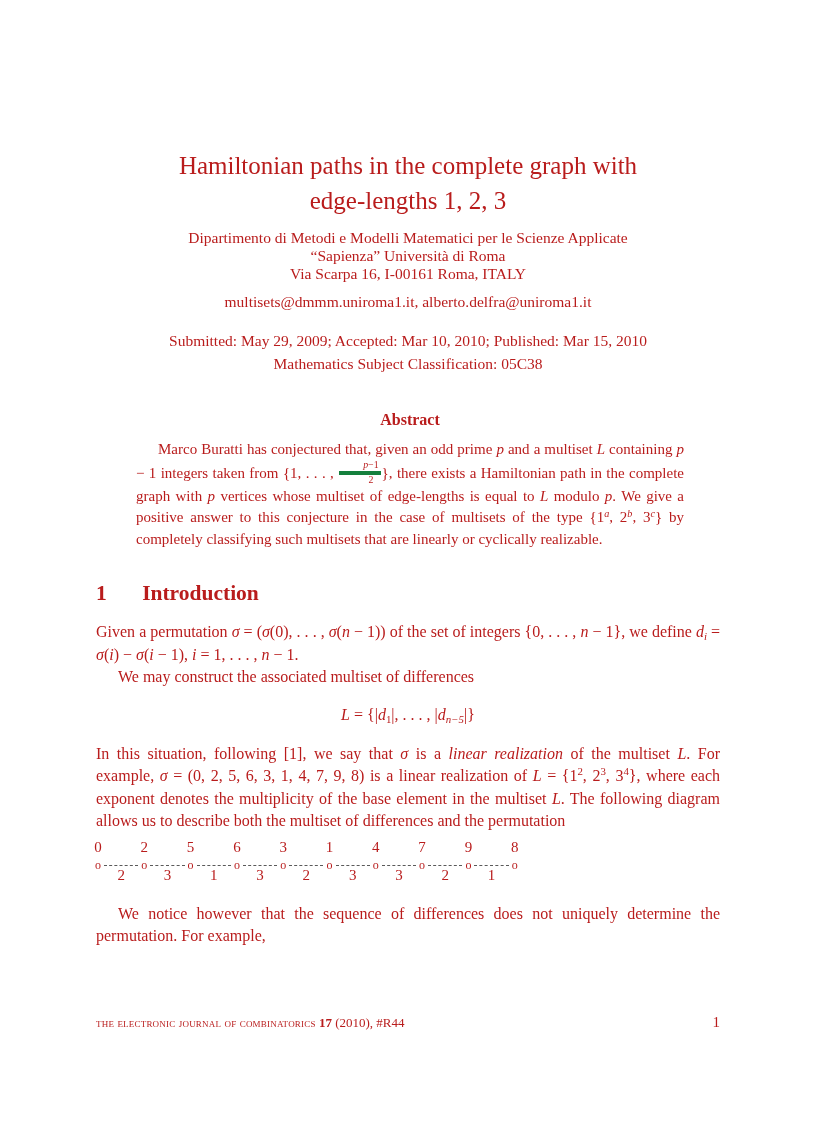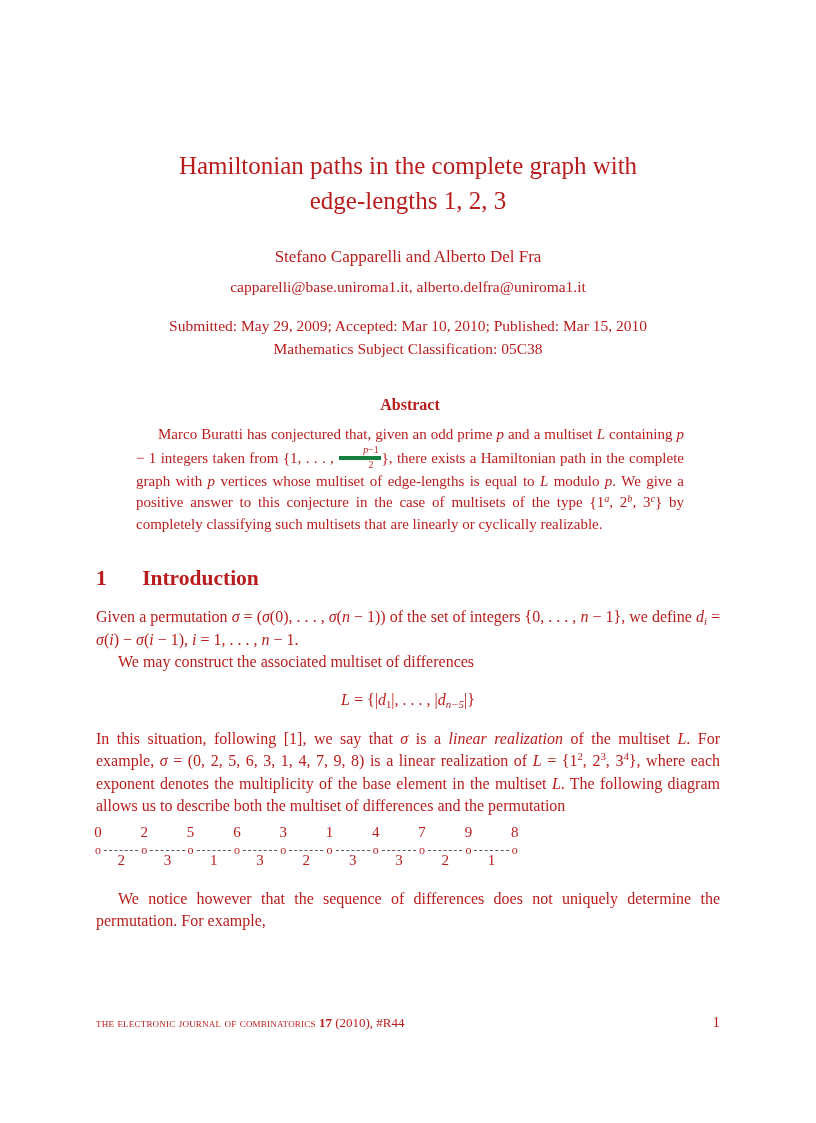--- a/index.html
+++ b/index.html
@@ -57,24 +57,28 @@
 </head>
 <body>
 
 <div class="sheet">
 
   <h1 class="title">
     <span class="tline">Hamiltonian paths in the complete graph with</span>
     <span class="tline">edge-lengths 1, 2, 3</span>
   </h1>
 
-  <div class="authors">Stefano Capparelli and Alberto Del Fra</div>
 
+  <div class="affil">
+    <div>Dipartimento di Metodi e Modelli Matematici per le Scienze Applicate</div>
+    <div>“Sapienza” Università di Roma</div>
+    <div>Via Scarpa 16, I-00161 Roma, ITALY</div>
+  </div>
 
-  <div class="emails">capparelli@base.uniroma1.it, alberto.delfra@uniroma1.it</div>
+  <div class="emails">multisets@dmmm.uniroma1.it, alberto.delfra@uniroma1.it</div>
 
   <div class="dates">Submitted: May 29, 2009; Accepted: Mar 10, 2010; Published: Mar 15, 2010</div>
   <div class="msc">Mathematics Subject Classification: 05C38</div>
 
   <section class="abstract">
     <div class="abstract-heading">Abstract</div>
     <p class="abstract-body"><span>Marco Buratti has conjectured that, given an odd prime </span><span class="r-i">p</span><span> and a multiset </span><span class="r-i">L</span><span> containing </span><span class="r-i">p</span><span> − 1 integers taken from {1, . . . , </span><span class="frac"><span class="fnum"><span class="r-i">p</span><span>−1</span></span><span class="fden"><span>2</span></span></span><span>}, there exists a Hamiltonian path in the complete graph with </span><span class="r-i">p</span><span> vertices whose multiset of edge-lengths is equal to </span><span class="r-i">L</span><span> modulo </span><span class="r-i">p</span><span>. We give a positive answer to this conjecture in the case of multisets of the type {1</span><span class="r-isup">a</span><span>, 2</span><span class="r-isup">b</span><span>, 3</span><span class="r-isup">c</span><span>} by completely classifying such multisets that are linearly or cyclically realizable.</span></p>
   </section>
 
   <h2 class="section-heading">

